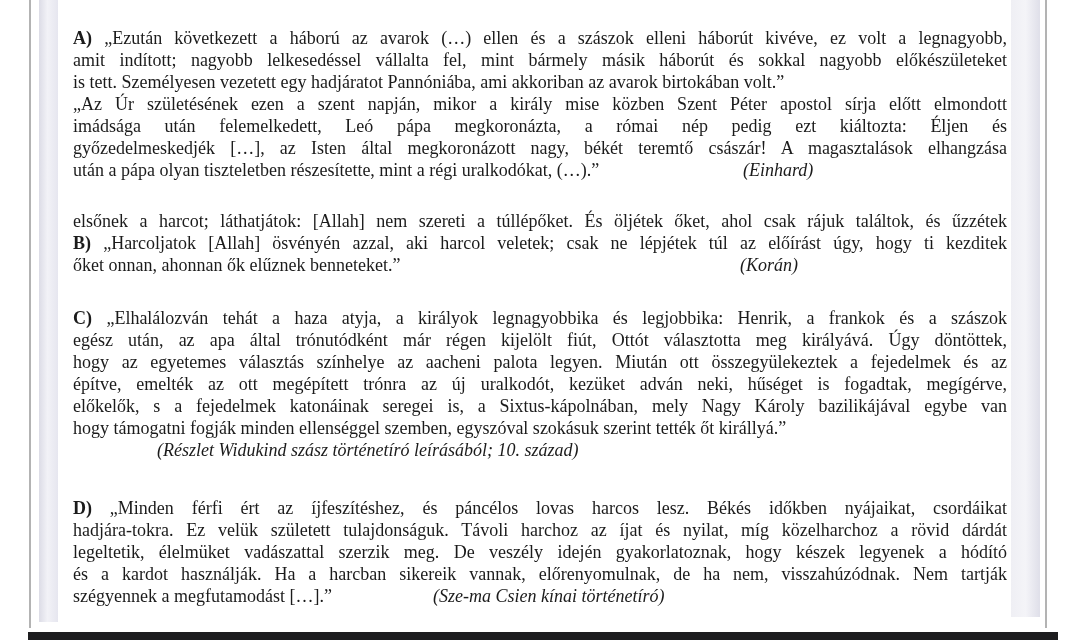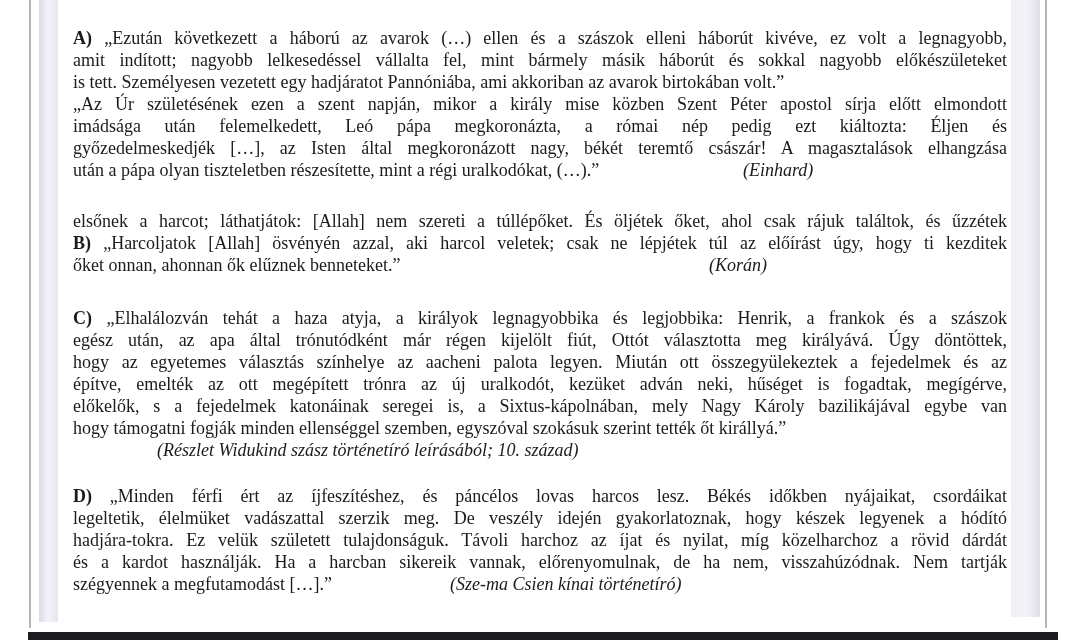--- a/index.html
+++ b/index.html
@@ -30,21 +30,21 @@
     position:absolute; left:28px; top:632px; width:1030px; height:8px;
     background:#1d1d1f;
   }
   .textblock {
     position:absolute; left:73px; top:27px; width:934px;
     color:#1b1b1b; font-size:18px; line-height:22px;
   }
   .section { margin:0; }
   .section:nth-child(1) { margin-bottom:29px; }
   .section:nth-child(2) { margin-bottom:31px; }
-  .section:nth-child(3) { margin-bottom:24px; }
+  .section:nth-child(3) { margin-bottom:36px; }
   .line {
     position:relative;
     height:22px;
     text-align:justify;
     text-align-last:justify;
   }
   .line.noj { text-align:left; text-align-last:left; }
   .line.it { font-style:italic; }
   .lbl { font-weight:bold; }
   .attr {
@@ -66,31 +66,31 @@
       <div class="line">amit indított; nagyobb lelkesedéssel vállalta fel, mint bármely másik háborút és sokkal nagyobb előkészületeket</div>
       <div class="line noj">is tett. Személyesen vezetett egy hadjáratot Pannóniába, ami akkoriban az avarok birtokában volt.”</div>
       <div class="line">„Az Úr születésének ezen a szent napján, mikor a király mise közben Szent Péter apostol sírja előtt elmondott</div>
       <div class="line">imádsága után felemelkedett, Leó pápa megkoronázta, a római nép pedig ezt kiáltozta: Éljen és</div>
       <div class="line">győzedelmeskedjék […], az Isten által megkoronázott nagy, békét teremtő császár! A magasztalások elhangzása</div>
       <div class="line noj">után a pápa olyan tiszteletben részesítette, mint a régi uralkodókat, (…).”<span class="attr" style="left: 670px;">(Einhard)</span></div>
     </div>
     <div class="section">
       <div class="line">elsőnek a harcot; láthatjátok: [Allah] nem szereti a túllépőket. És öljétek őket, ahol csak rájuk találtok, és űzzétek</div>
       <div class="line"><span class="lbl">B)</span> „Harcoljatok [Allah] ösvényén azzal, aki harcol veletek; csak ne lépjétek túl az előírást úgy, hogy ti kezditek</div>
-      <div class="line noj">őket onnan, ahonnan ők elűznek benneteket.”<span class="attr" style="left: 636px;">(Korán)</span></div>
+      <div class="line noj">őket onnan, ahonnan ők elűznek benneteket.”<span class="attr" style="left: 667px;">(Korán)</span></div>
     </div>
     <div class="section">
       <div class="line"><span class="lbl">C)</span> „Elhalálozván tehát a haza atyja, a királyok legnagyobbika és legjobbika: Henrik, a frankok és a szászok</div>
       <div class="line">egész után, az apa által trónutódként már régen kijelölt fiút, Ottót választotta meg királyává. Úgy döntöttek,</div>
       <div class="line">hogy az egyetemes választás színhelye az aacheni palota legyen. Miután ott összegyülekeztek a fejedelmek és az</div>
       <div class="line">építve, emelték az ott megépített trónra az új uralkodót, kezüket adván neki, hűséget is fogadtak, megígérve,</div>
       <div class="line">előkelők, s a fejedelmek katonáinak seregei is, a Sixtus-kápolnában, mely Nagy Károly bazilikájával egybe van</div>
       <div class="line noj">hogy támogatni fogják minden ellenséggel szemben, egyszóval szokásuk szerint tették őt királlyá.”</div>
       <div class="line noj it" style="padding-left: 84px;">(Részlet Widukind szász történetíró leírásából; 10. század)</div>
     </div>
     <div class="section">
       <div class="line"><span class="lbl">D)</span> „Minden férfi ért az íjfeszítéshez, és páncélos lovas harcos lesz. Békés időkben nyájaikat, csordáikat</div>
+      <div class="line">hadjára-tokra. Ez velük született tulajdonságuk. Távoli harchoz az íjat és nyilat, míg közelharchoz a rövid dárdát</div>
       <div class="line">legeltetik, élelmüket vadászattal szerzik meg. De veszély idején gyakorlatoznak, hogy készek legyenek a hódító</div>
-      <div class="line">hadjára-tokra. Ez velük született tulajdonságuk. Távoli harchoz az íjat és nyilat, míg közelharchoz a rövid dárdát</div>
       <div class="line">és a kardot használják. Ha a harcban sikereik vannak, előrenyomulnak, de ha nem, visszahúzódnak. Nem tartják</div>
-      <div class="line noj">szégyennek a megfutamodást […].”<span class="attr" style="left: 377px;">(Sze-ma Csien kínai történetíró)</span></div>
+      <div class="line noj">szégyennek a megfutamodást […].”<span class="attr" style="left: 360px;">(Sze-ma Csien kínai történetíró)</span></div>
     </div>
   </div>
 
 </body></html>

